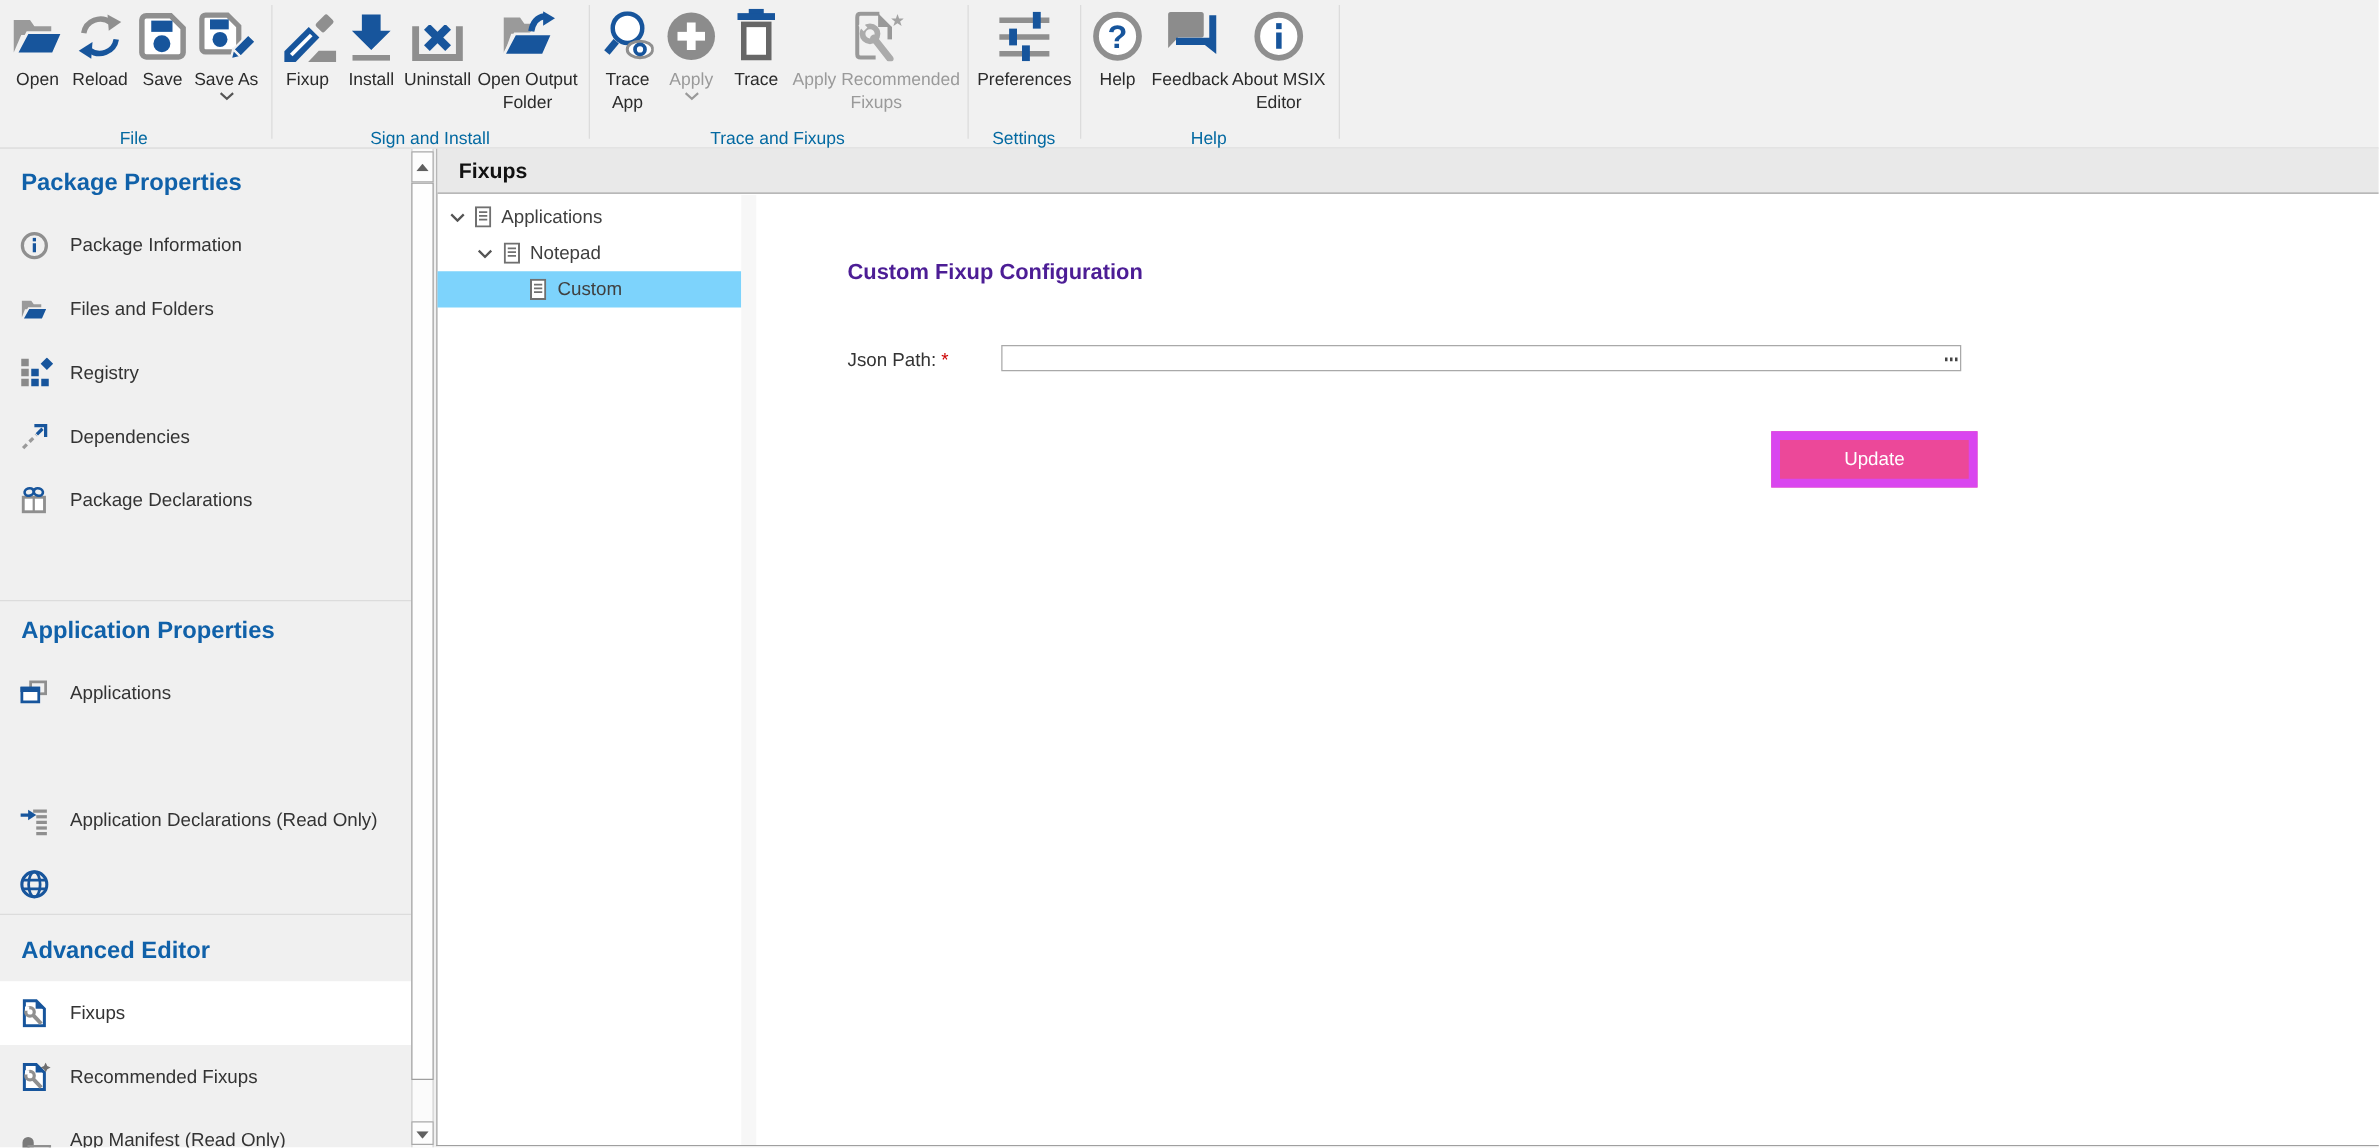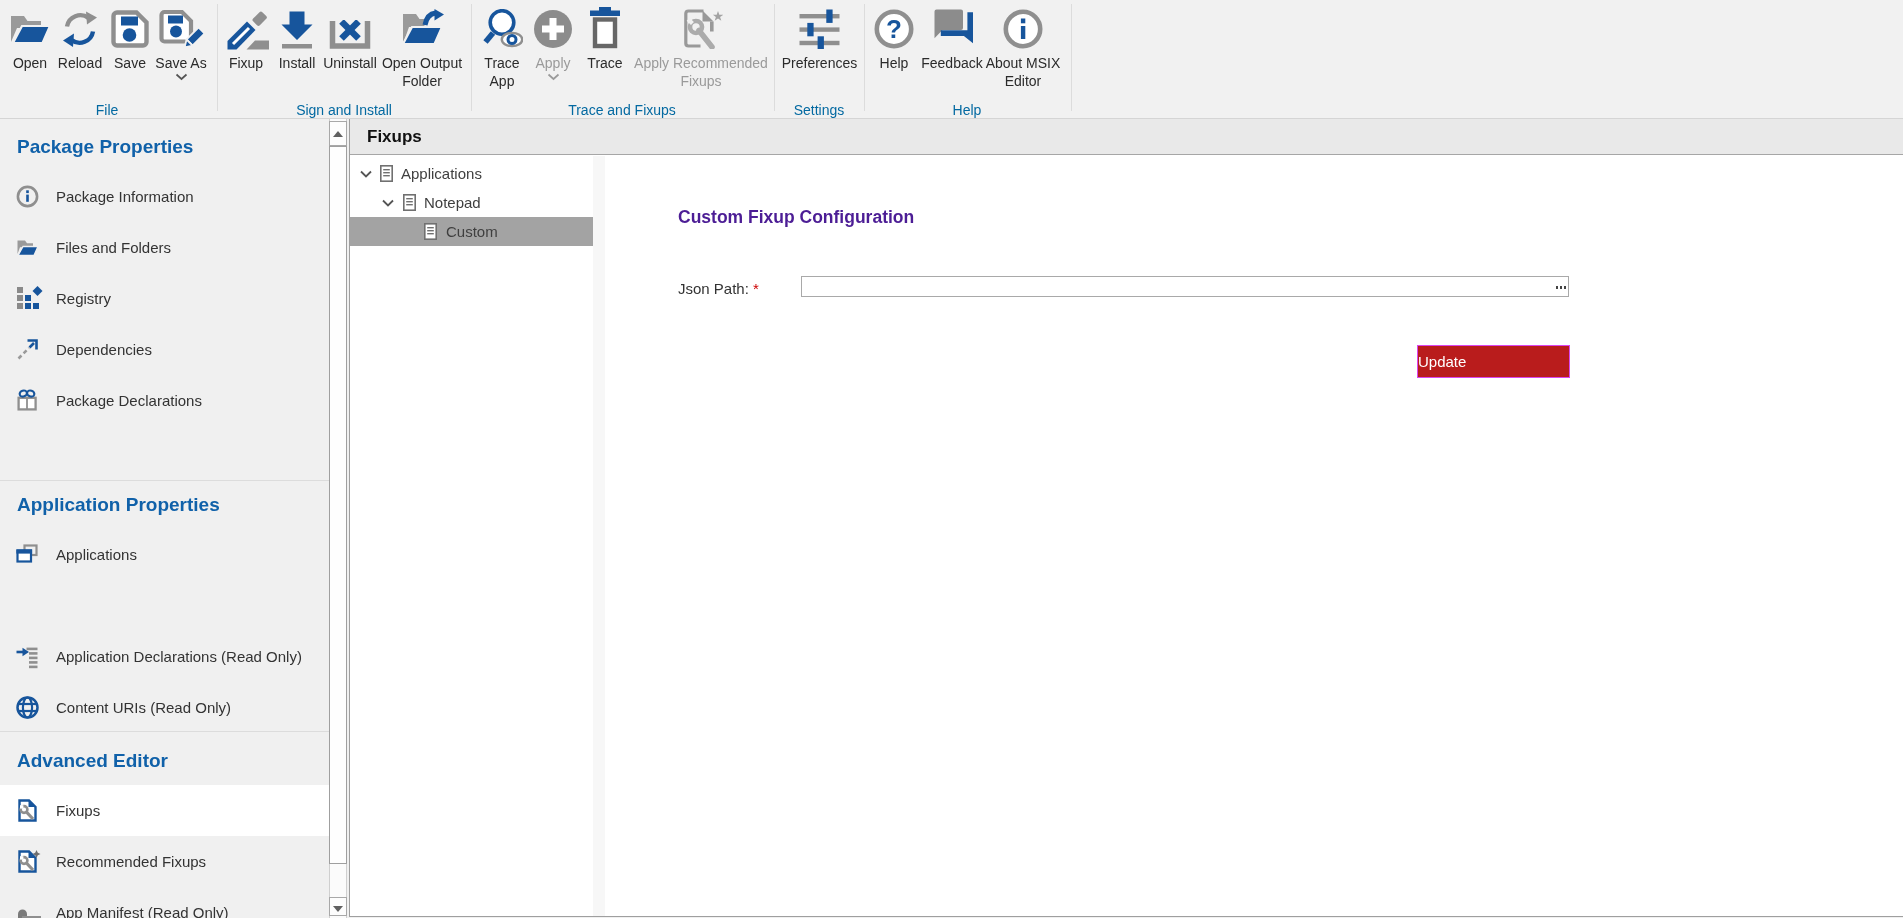--- a/index.html
+++ b/index.html
@@ -32,21 +32,21 @@
 #splitter{left:593px;top:156px;width:12px;height:760px;background:#f7f7f7}
 .trow{position:absolute;height:29px;width:243px}
 .trow .tt{position:absolute;top:0;line-height:29px;font-size:15px;color:#3f3f3f;white-space:nowrap}
 .chev{position:absolute;top:11px}
 .doc{position:absolute;top:6px}
 
 #cfghead{left:678px;top:207px;font-size:17.5px;font-weight:bold;color:#4c1d95;white-space:nowrap}
 #jsonlab{left:678px;top:280px;font-size:15px;color:#333}
 #jsoninput{left:801px;top:276px;width:766px;height:19px;border:1px solid #a9a9a9;background:#fff}
 .dot{position:absolute;top:9px;width:2.5px;height:2.5px;background:#444}
-#updbtn{left:1417px;top:345px;width:151px;height:31px;background:#b91c1c;border:1px solid #d946ef;color:#fff;font-size:15px;line-height:31px;text-align:left}
+#updbtn{left:1417px;top:345px;width:151px;height:31px;background:#ec4899;border:7px solid #d946ef;color:#fff;font-size:15px;line-height:31px;text-align:center}
 #botstrip{left:349px;top:917px;width:1554px;height:1px;background:#f0f0f0}
 </style>
 </head>
 <body>
 <div class="abs" id="ribbon">
   <div class="vsep" style="left:217px"></div>
   <div class="vsep" style="left:471px"></div>
   <div class="vsep" style="left:774px"></div>
   <div class="vsep" style="left:864px"></div>
   <div class="vsep" style="left:1071px"></div>
@@ -277,21 +277,20 @@
     </svg>
     <span class="t">Application Declarations (Read Only)</span>
     </div>
   <div class="sitem" style="top:563px" id="s-uri">
     <svg width="23" height="23" viewBox="0 0 23 23">
       <circle cx="11.5" cy="11.5" r="10" fill="none" stroke="#17559c" stroke-width="2.5"></circle>
       <ellipse cx="11.5" cy="11.5" rx="4.6" ry="10" fill="none" stroke="#17559c" stroke-width="2.2"></ellipse>
       <line x1="2" y1="8" x2="21" y2="8" stroke="#17559c" stroke-width="2.2"></line>
       <line x1="2" y1="15" x2="21" y2="15" stroke="#17559c" stroke-width="2.2"></line>
     </svg>
-    <span class="t">Content URIs (Read Only)</span>
     </div>
   <div class="ssep" style="top:612px"></div>
   <div class="shead" style="top:631px">Advanced Editor</div>
   <div class="sitem" style="top:666px;background:#fff" id="s-fix">
     <svg width="23" height="23" viewBox="0 0 23 23">
       <path d="M3.5 1.5 h9.5 l6.5 6.5 V21.5 H3.5 Z" fill="#fff" stroke="#17559c" stroke-width="2.4"></path>
       <polygon points="12.5,1 12.5,8 19.5,8" fill="#17559c"></polygon>
       <line x1="9.5" y1="12" x2="17" y2="20" stroke="#8f8f8f" stroke-width="3.2"></line>
       <circle cx="8" cy="10.5" r="3.4" fill="#fff" stroke="#8f8f8f" stroke-width="2.6"></circle>
       <rect x="4" y="6.2" width="3.4" height="3.4" fill="#fff"></rect>
@@ -355,21 +354,21 @@
       <polyline points="1,1.5 6,6.5 11,1.5" fill="none" stroke="#555" stroke-width="1.8"></polyline>
     </svg>
   <svg class="doc" style="left:53px" width="13" height="17" viewBox="0 0 13 17">
       <rect x="0.8" y="0.8" width="11.4" height="15.4" fill="#fff" stroke="#707070" stroke-width="1.6"></rect>
       <rect x="3.2" y="4" width="6.6" height="1.4" fill="#707070"></rect>
       <rect x="3.2" y="7" width="6.6" height="1.4" fill="#707070"></rect>
       <rect x="3.2" y="10" width="6.6" height="1.4" fill="#707070"></rect>
     </svg>
   <span class="tt" style="left:74px">Notepad</span>
 </div>
-<div class="trow abs" style="left:350px;top:217px;background:#a3a3a3" id="t-custom">
+<div class="trow abs" style="left:350px;top:217px;background:#7dd3fc" id="t-custom">
   <svg class="doc" style="left:74px" width="13" height="17" viewBox="0 0 13 17">
       <rect x="0.8" y="0.8" width="11.4" height="15.4" fill="#fff" stroke="#707070" stroke-width="1.6"></rect>
       <rect x="3.2" y="4" width="6.6" height="1.4" fill="#707070"></rect>
       <rect x="3.2" y="7" width="6.6" height="1.4" fill="#707070"></rect>
       <rect x="3.2" y="10" width="6.6" height="1.4" fill="#707070"></rect>
     </svg>
   <span class="tt" style="left:96px">Custom</span>
 </div>
 
 <div class="abs" id="splitter"></div>

